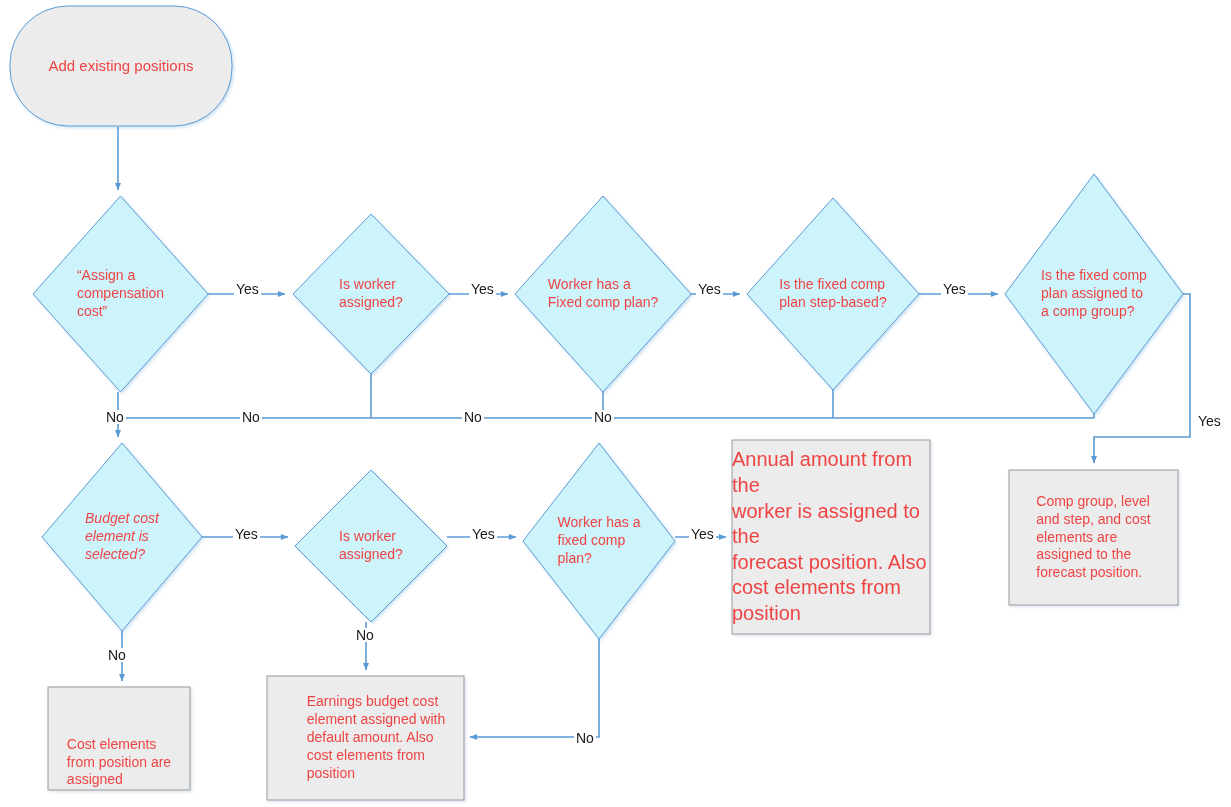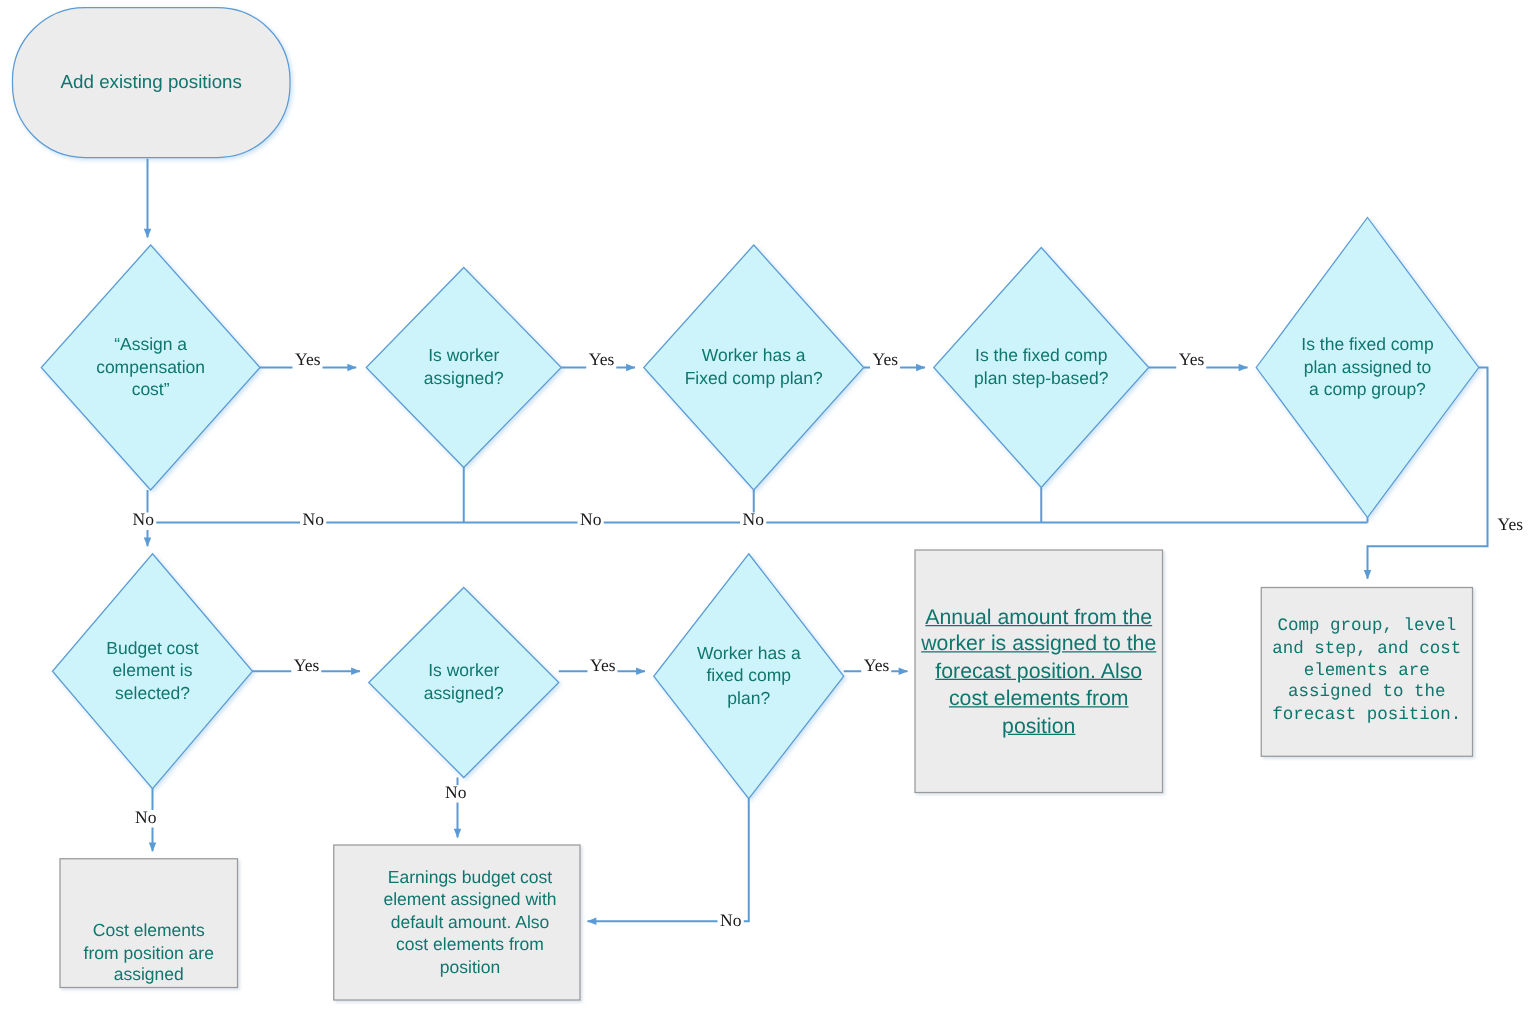--- a/index.html
+++ b/index.html
@@ -23,36 +23,34 @@
     top: 0;
     width: 1231px;
     height: 807px;
     pointer-events: none;
   }
   .node-text {
     position: absolute;
     display: flex;
     align-items: center;
     justify-content: center;
-    text-align: center;
-    color: #0f766e;
+    color: #ef4444;
     line-height: 1.28;
     white-space: pre-line;
     pointer-events: none;
   }
   .edge-label {
     position: absolute;
     font-size: 14px;
     color: #1a1a1a;
     background: #ffffff;
     padding: 0 2px;
     line-height: 1;
     white-space: nowrap;
     pointer-events: none;
-    font-family: Liberation Serif, serif;
   }
   .hit {
     position: absolute;
   }
 </style>
 </head>
 <body>
 
 <div id="canvas">
 
@@ -112,34 +110,34 @@
 cost”</div>
       <div class="node-text" style="left: 293px; top: 214px; width: 156px; height: 160px; font-size: 14px;">Is worker
 assigned?</div>
       <div class="node-text" style="left: 515px; top: 196px; width: 176px; height: 196px; font-size: 14px;">Worker has a
 Fixed comp plan?</div>
       <div class="node-text" style="left: 747px; top: 198px; width: 172px; height: 192px; font-size: 14px;">Is the fixed comp
 plan step-based?</div>
       <div class="node-text" style="left: 1005px; top: 174px; width: 178px; height: 240px; font-size: 14px;">Is the fixed comp
 plan assigned to
 a comp group?</div>
-      <div class="node-text" style="left: 42px; top: 443px; width: 160px; height: 188px; font-size: 14px;">Budget cost
+      <div class="node-text" style="left: 42px; top: 443px; width: 160px; height: 188px; font-size: 14px; font-style: italic;">Budget cost
 element is
 selected?</div>
       <div class="node-text" style="left: 295px; top: 470px; width: 152px; height: 152px; font-size: 14px;">Is worker
 assigned?</div>
       <div class="node-text" style="left: 523px; top: 443px; width: 152px; height: 196px; font-size: 14px;">Worker has a
 fixed comp
 plan?</div>
-      <div class="node-text" style="left: 732px; top: 440px; width: 198px; height: 194px; font-size: 17px; text-decoration: underline;">Annual amount from the
+      <div class="node-text" style="left: 732px; top: 440px; width: 198px; height: 194px; font-size: 20px;">Annual amount from the
 worker is assigned to the
 forecast position. Also
 cost elements from
 position</div>
-      <div class="node-text" style="left: 1009px; top: 470px; width: 169px; height: 135px; font-size: 14px; font-family: Liberation Mono, monospace;">Comp group, level
+      <div class="node-text" style="left: 1009px; top: 470px; width: 169px; height: 135px; font-size: 14px;">Comp group, level
 and step, and cost
 elements are
 assigned to the
 forecast position.</div>
       <div class="node-text" style="left: 48px; top: 687px; width: 142px; height: 103px; font-size: 14px; margin-top: 24px;">Cost elements
 from position are
 assigned</div>
       <div class="node-text" style="left: 267px; top: 676px; width: 218px; height: 124px; font-size: 14px;">Earnings budget cost
 element assigned with
 default amount. Also

